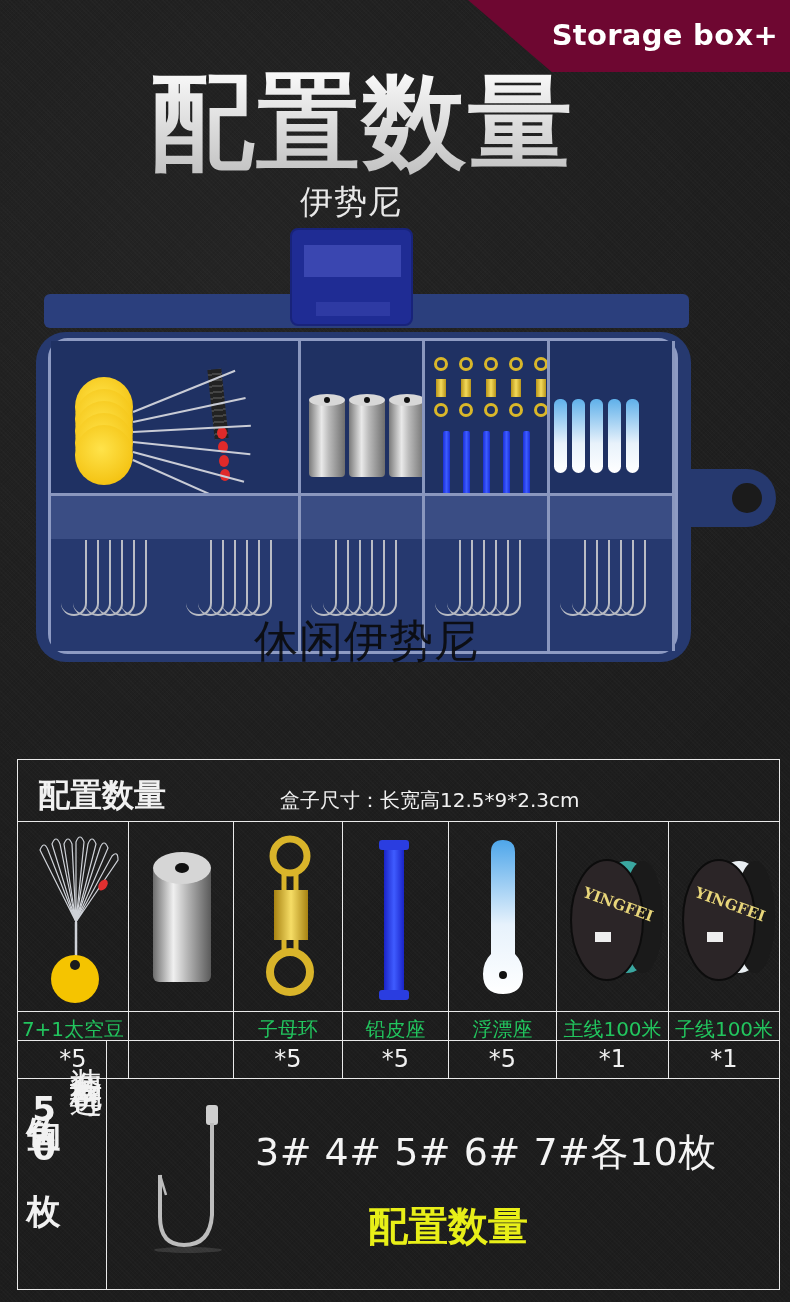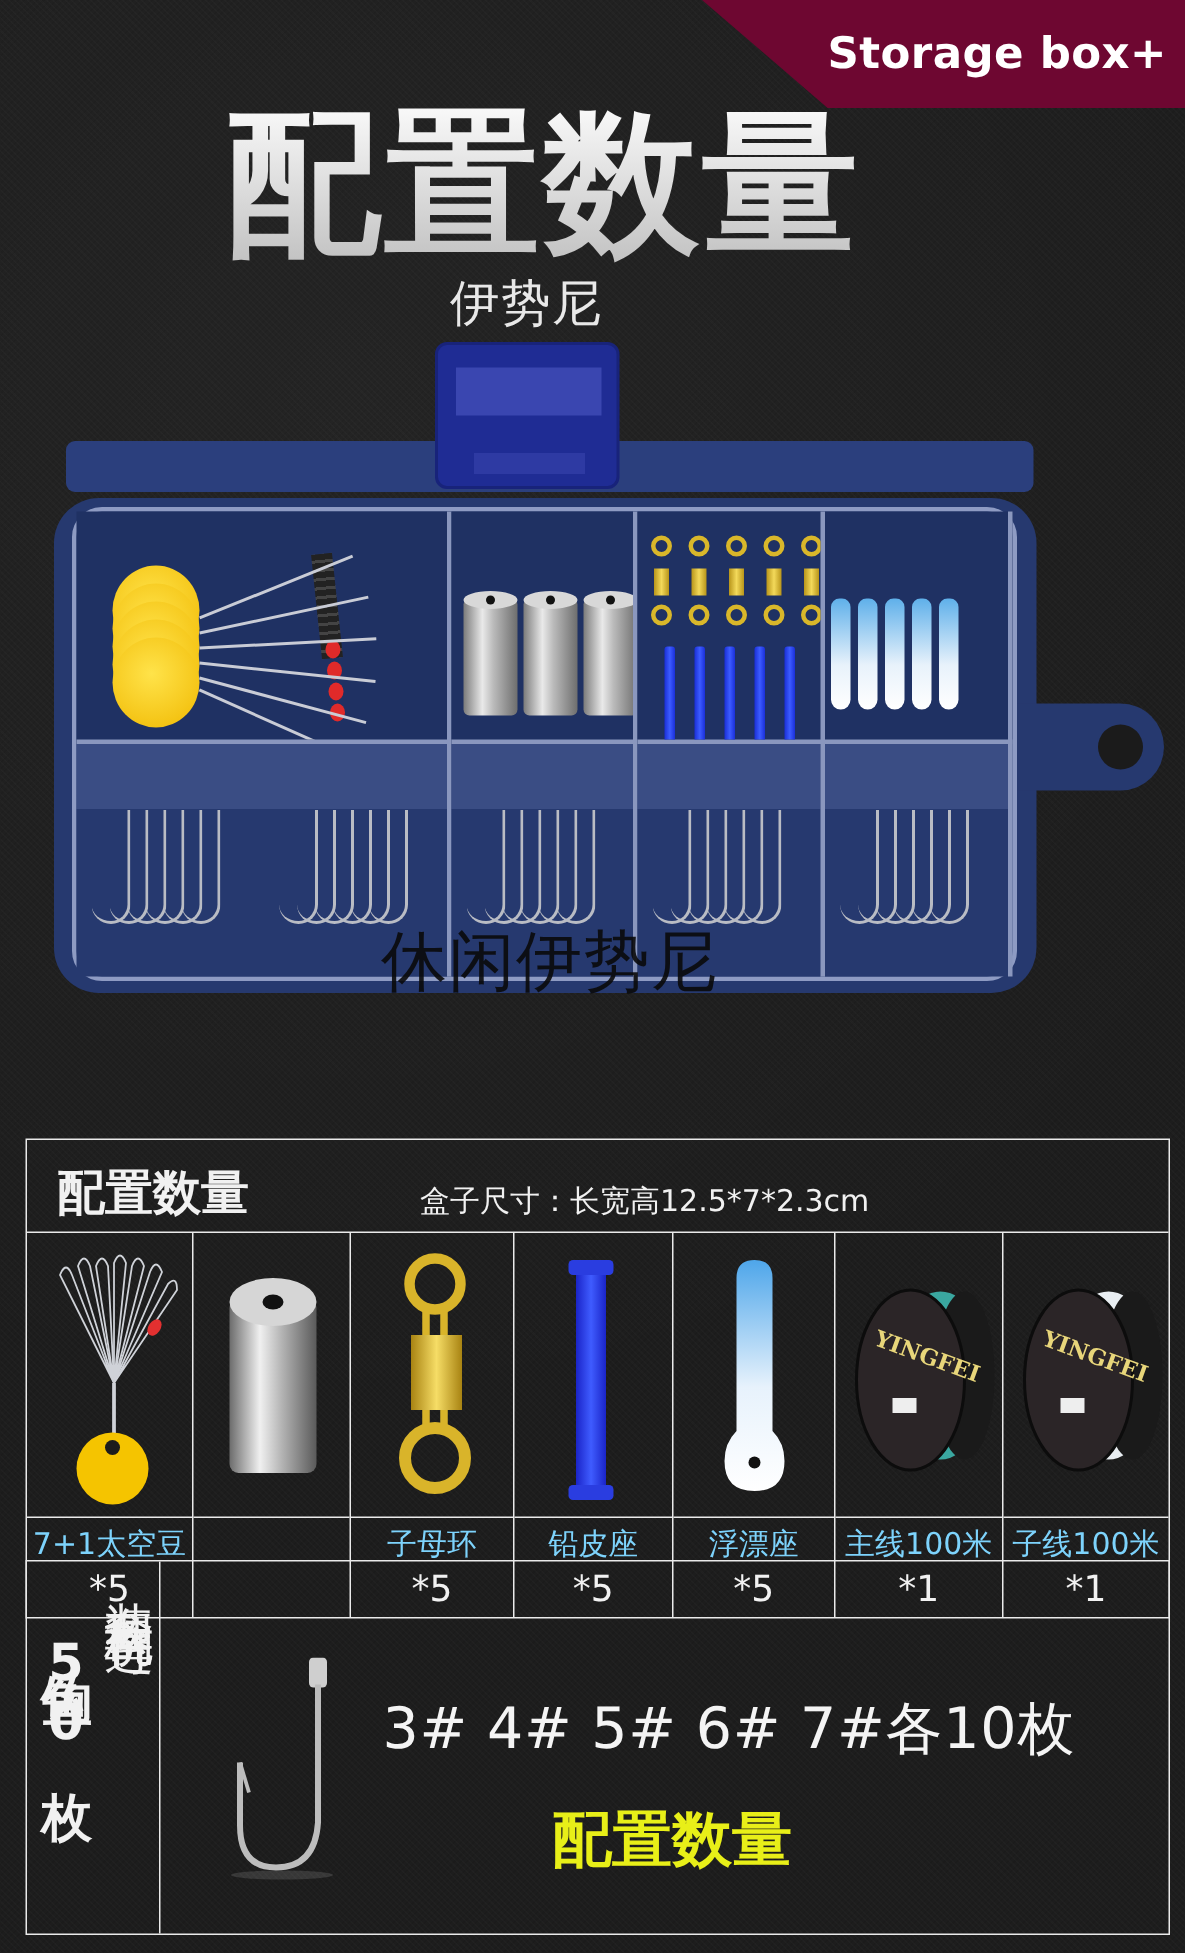--- a/index.html
+++ b/index.html
@@ -102,21 +102,21 @@
   
   .cfg { position: absolute; left: 17px; top: 759px; width: 763px; border: 1.5px solid #eaeaea; }
   .cfg-head { height: 62px; border-bottom: 1.5px solid #eaeaea; position: relative; }
   .cfg-title { position: absolute; left: 20px; top: 14px; font-size: 32px; font-weight: bold; color: #f1f1f1; }
   .cfg-size { position: absolute; left: 262px; top: 27px; font-size: 20px; color: #f1f1f1; }
   .cfg-grid { display: grid; grid-template-columns: 111px 105px 109px 106px 108px 112px 110px; }
   .cfg-cell { border-right: 1.5px solid #eaeaea; }
   .cfg-cell:last-child { border-right: none; }
   .cfg-img { height: 190px; border-bottom: 1.5px solid #eaeaea; position: relative; }
   .cfg-label { height: 66px; text-align: center; padding-top: 4px; }
-  .cfg-name { font-size: 20px; color: #7dd3fc; white-space: nowrap; }
+  .cfg-name { font-size: 20px; color: #22c55e; white-space: nowrap; }
   .cfg-qty { font-size: 24px; color: #f1f1f1; margin-top: 2px; }
 
   
   .hooks-box { position: absolute; left: 17px; top: 1040px; width: 763px; height: 250px; border: 1.5px solid #eaeaea; }
   .hooks-side { position: absolute; left: 0; top: 0; width: 89px; height: 100%; border-right: 1.5px solid #eaeaea; }
   .vert { position: absolute; writing-mode: vertical-rl; text-orientation: upright; color: #f1f1f1; }
   .vert1 { left: 3px; top: 50px; font-size: 34px; font-weight: bold; letter-spacing: -1px; }
   .vert2 { left: 45px; top: 20px; font-size: 33px; letter-spacing: -4px; }
   .hook-big { position: absolute; left: 130px; top: 64px; width: 80px; height: 150px; }
   .sizes { position: absolute; left: 237px; top: 86px; font-size: 38px; color: #f4f4f4; letter-spacing: 0.5px; white-space: nowrap; }
@@ -255,21 +255,21 @@
           <div class="hook" style="left:60px"></div>
         </div>
     </div>
   </div>
 </div>
 <div class="watermark">休闲伊势尼</div>
 
 <div class="cfg">
   <div class="cfg-head">
     <div class="cfg-title">配置数量</div>
-    <div class="cfg-size">盒子尺寸：长宽高12.5*7*2.3cm</div>
+    <div class="cfg-size">盒子尺寸：长宽高12.5*9*2.3cm</div>
   </div>
   <div class="cfg-grid">
 
     <div class="cfg-cell">
       <div class="cfg-img">
         <svg width="111" height="190" viewBox="0 0 111 190">
           <g stroke="#cfd2d8" stroke-width="1.2" fill="none">
             <path d="M58 100 L22 28 Q26 18 30 28 L58 100"></path>
             <path d="M58 100 L34 22 Q38 12 42 22 L58 100"></path>
             <path d="M58 100 L46 22 Q50 12 54 22 L58 100"></path>

